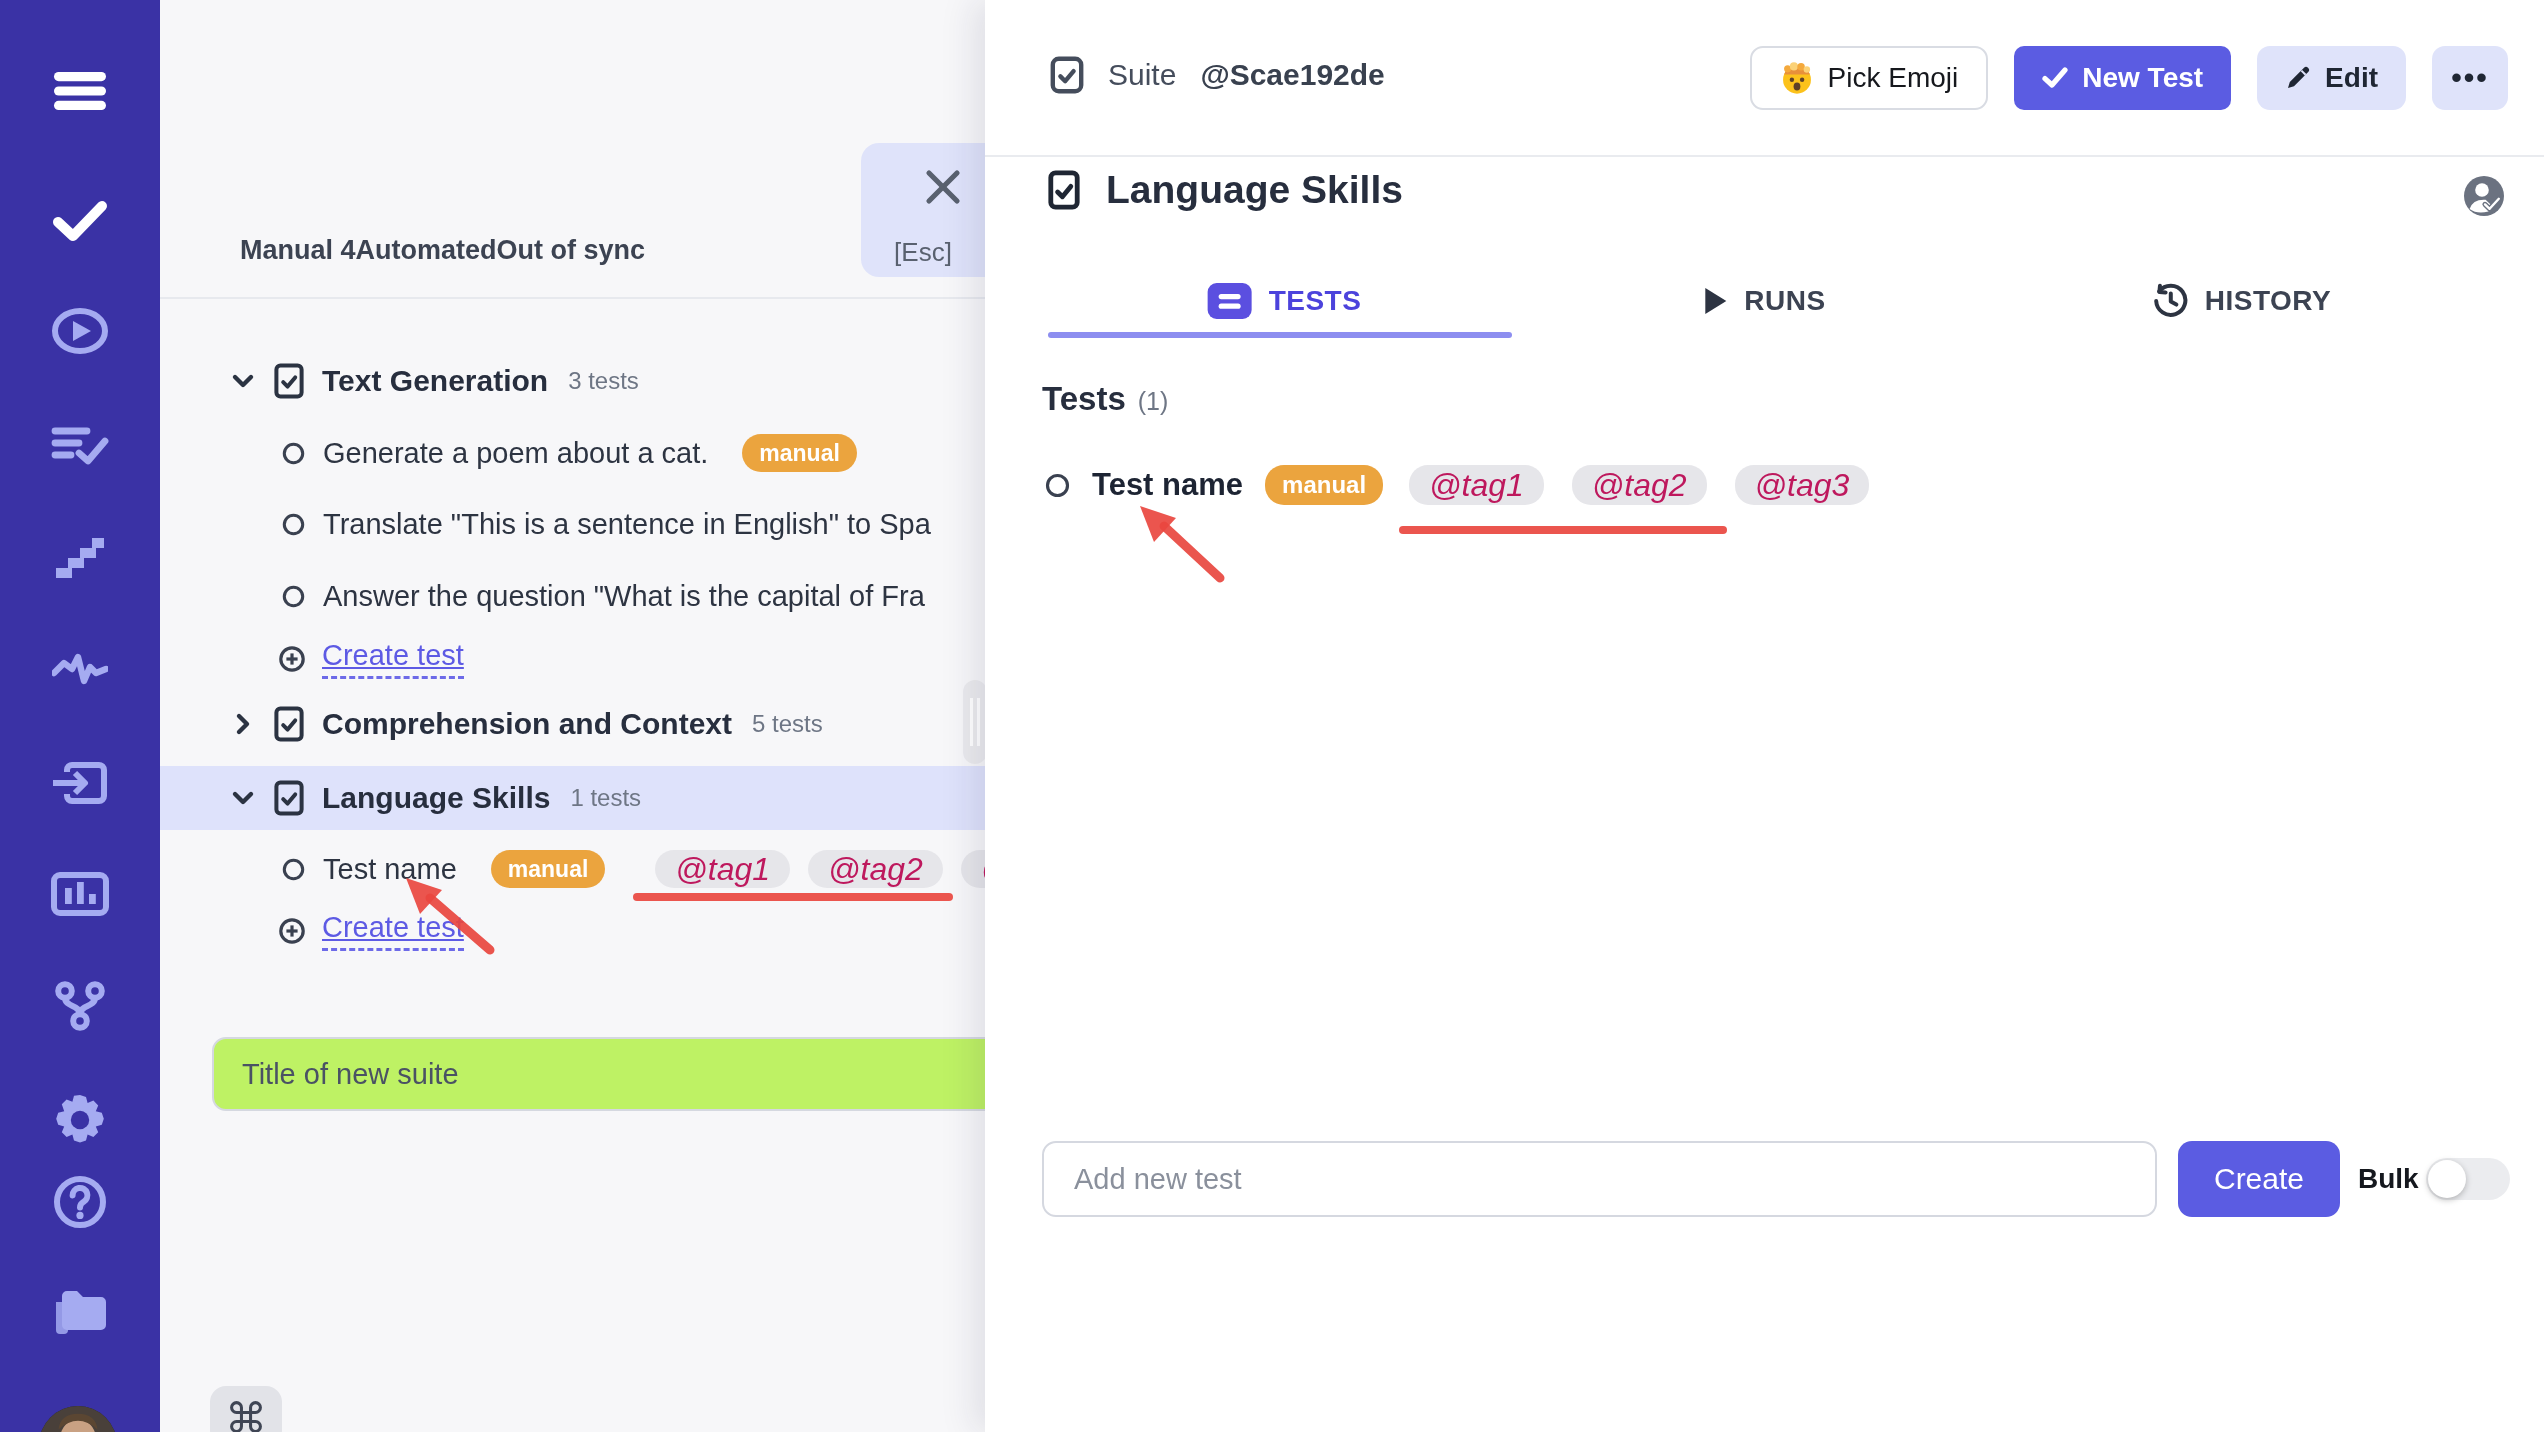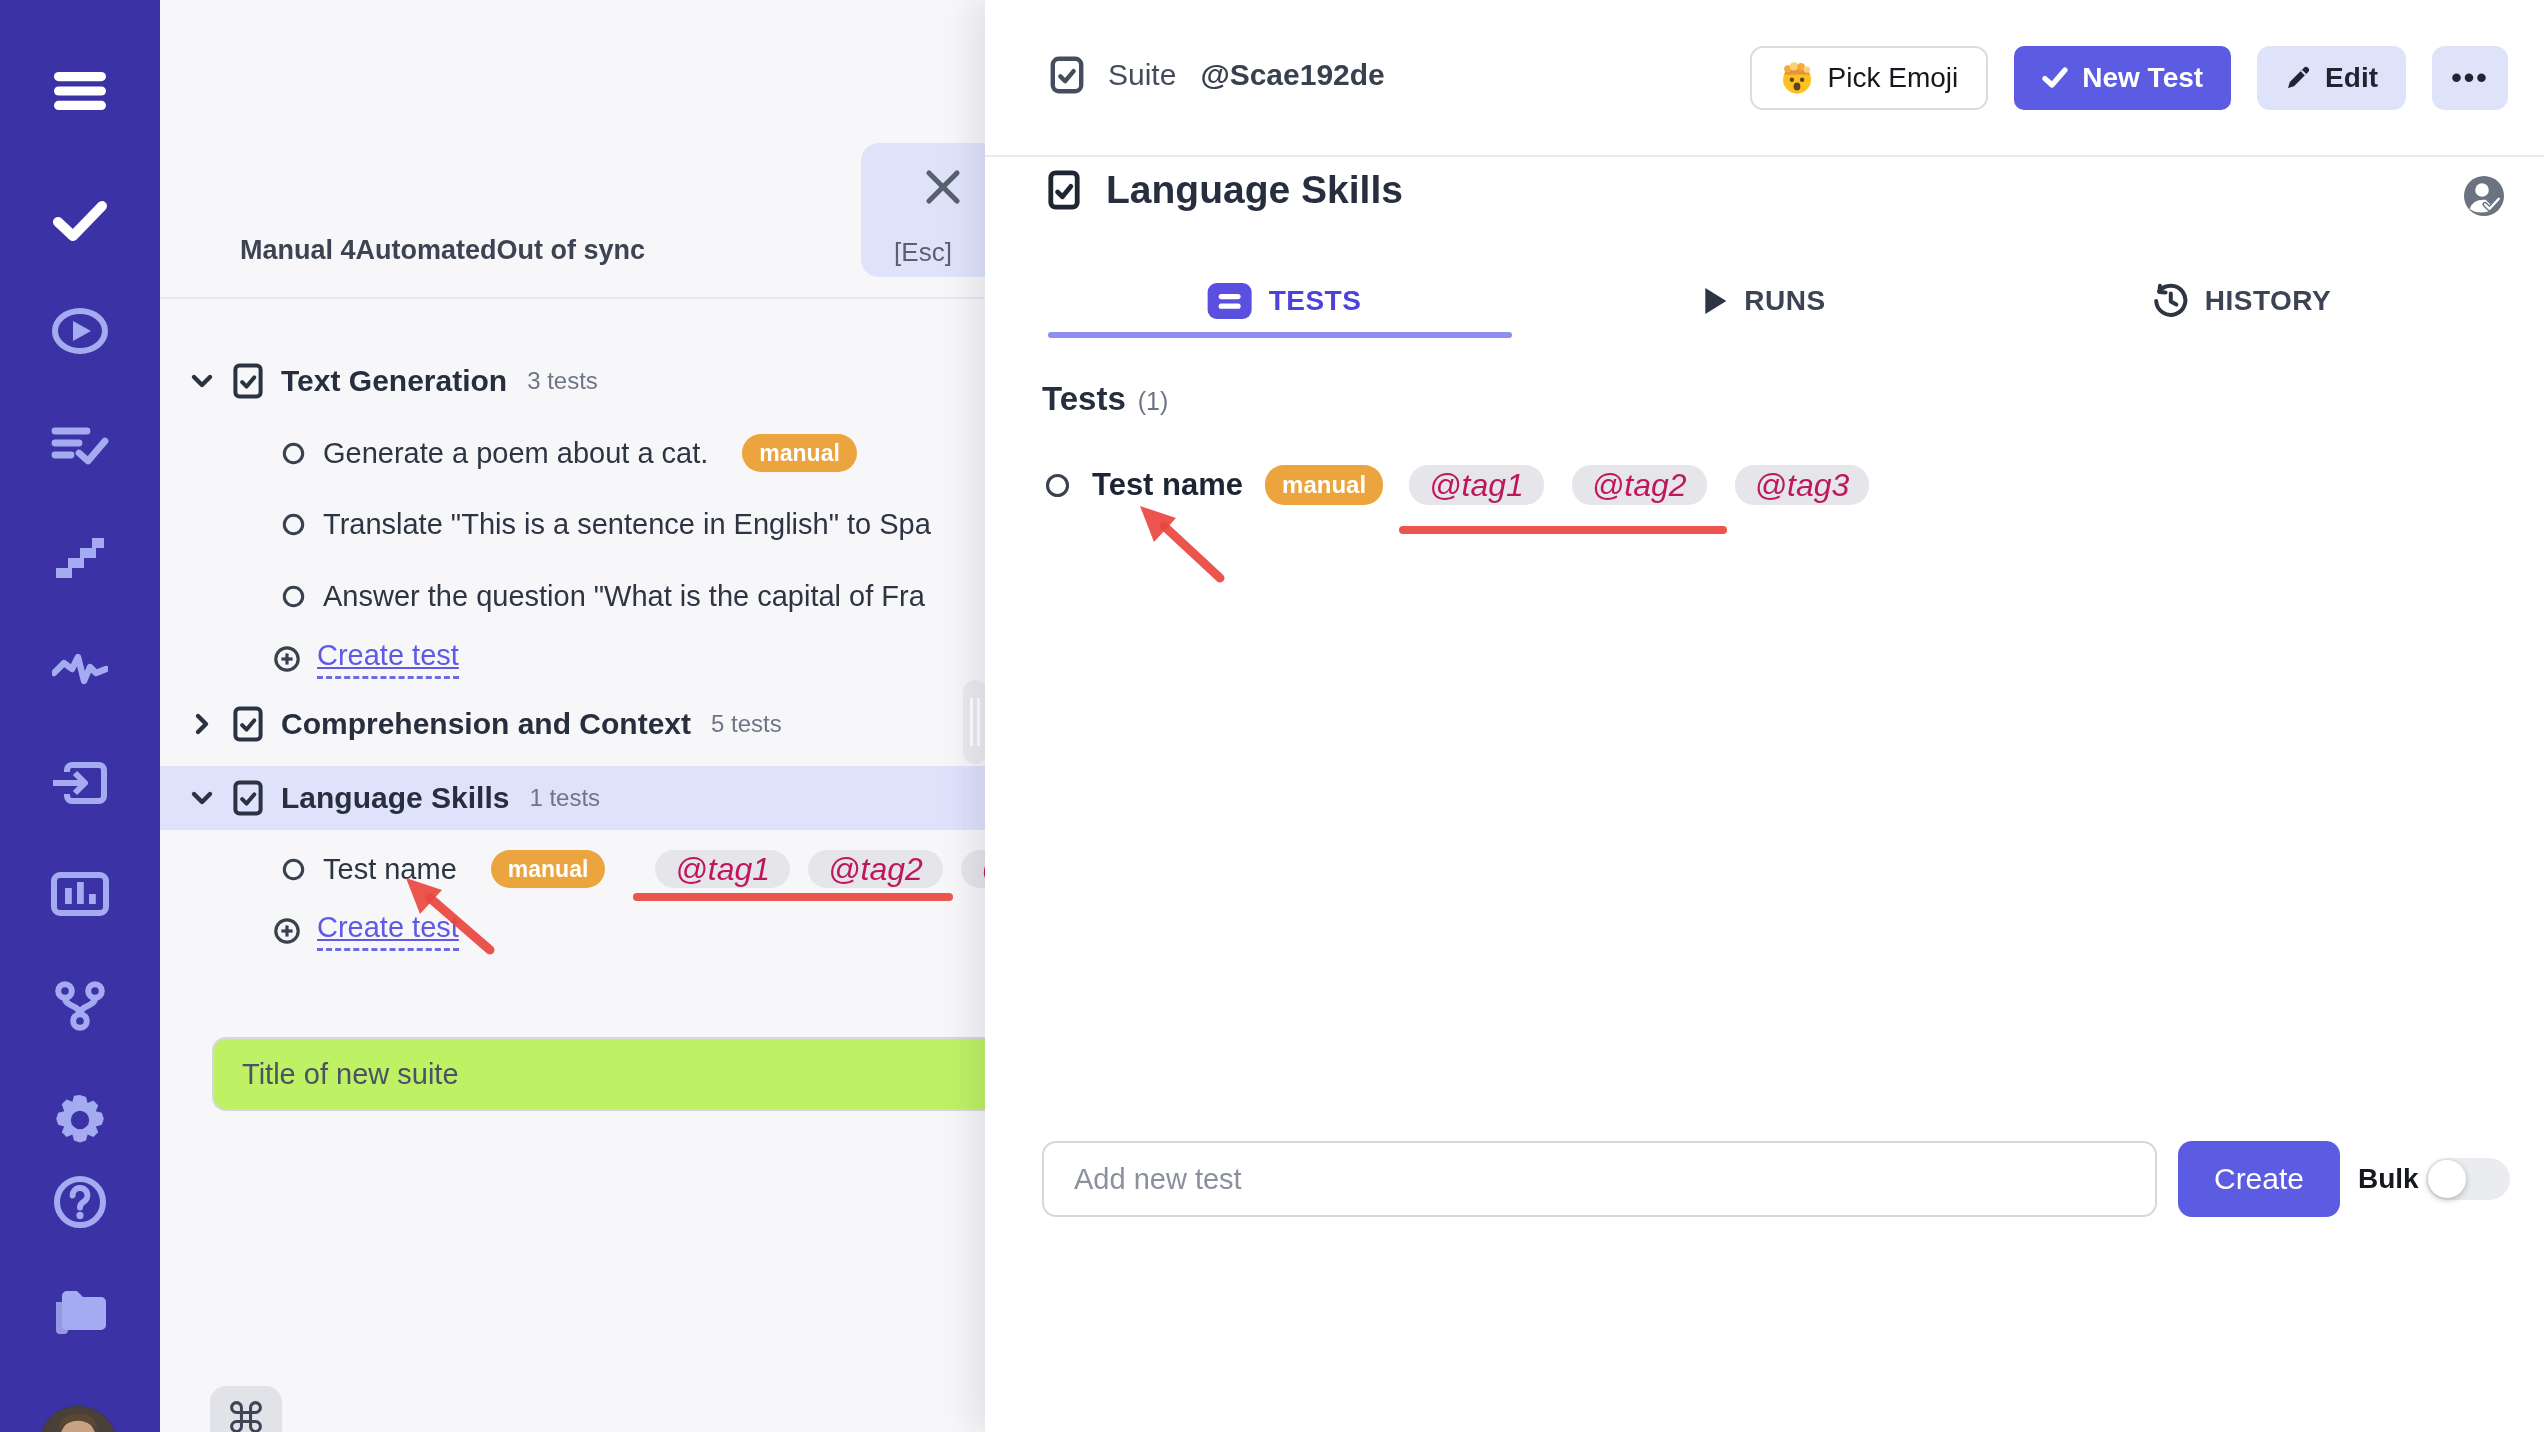--- a/index.html
+++ b/index.html
@@ -26,27 +26,27 @@
   .ltab { font-size:27px; font-weight:600; color:#3c4352; cursor:pointer; white-space:nowrap; }
   .lp-divider { position:absolute; left:0; top:297px; width:100%; height:2px; background:#e7e9ee; }
 
   
   .esc-chip { position:absolute; left:701px; top:143px; width:170px; height:134px; background:#dfe3fa; border-radius:18px; cursor:pointer; }
   .esc-chip .x { position:absolute; left:62px; top:24px; }
   .esc-chip .lbl { position:absolute; left:0; width:124px; top:86px; text-align:center; font-size:26px; color:#59616f;margin-top:8px; }
 
   
   .trow { position:absolute; left:0; width:100%; height:64px; display:flex; align-items:center; white-space:nowrap; }
-  .trow.grp { padding-left:29px; gap:18px; cursor:pointer; }
+  .trow.grp { padding-left:70px; gap:18px; cursor:pointer; }
   .trow.grp .gname { font-size:30px; font-weight:600; color:#272e3e; }
   .trow.grp .gcount { font-size:24px; color:#6e7685; margin-left:2px; }
   .trow.sel { background:#dee2fb; }
   .trow.tst { padding-left:122px; gap:18px; cursor:pointer; }
   .trow.tst .tname { font-size:29px; color:#2d3442; }
-  .trow.create { padding-left:69px; gap:16px; cursor:pointer;margin-left:44px; }
+  .trow.create { padding-left:118px; gap:16px; cursor:pointer; }
   .create-link { font-size:29px; color:#5d5ae4; text-decoration:underline; border-bottom:3px dashed #6d6ae8; padding-bottom:4px; }
   .badge { background:#eba43e; color:#fff; font-size:23px; font-weight:bold; height:38px; line-height:38px; border-radius:19px; padding:0 17px; margin-left:16px; }
   .tagrow { display:flex; gap:18px; margin-left:32px; }
   .tag { background:#e6e6ea; color:#be185d; font-size:32px; height:38px; line-height:38px; border-radius:19px; padding:0 20px;font-style:italic; }
 
   .suite-input { position:absolute; left:52px; top:1037px; width:860px; height:74px; background:#bef264; border:2px solid #d5d8e0; border-radius:14px; padding-left:28px; font-size:29px; color:#3c4352; outline:none; font-family:"Liberation Sans",sans-serif; }
   .suite-input::placeholder { color:#4a5264; }
   .cmd-chip { position:absolute; left:50px; top:1386px; width:72px; height:60px; background:#e2e3e8; border-radius:16px; text-align:center; font-size:42px; color:#3f4554; line-height:66px; }
   .drag-handle { position:absolute; left:803px; top:680px; width:24px; height:84px; background:#ebebee; border-radius:12px; cursor:grab; display:flex; align-items:center; justify-content:center; gap:4px; }
   .drag-handle i { display:block; width:3px; height:48px; background:#fff; }

